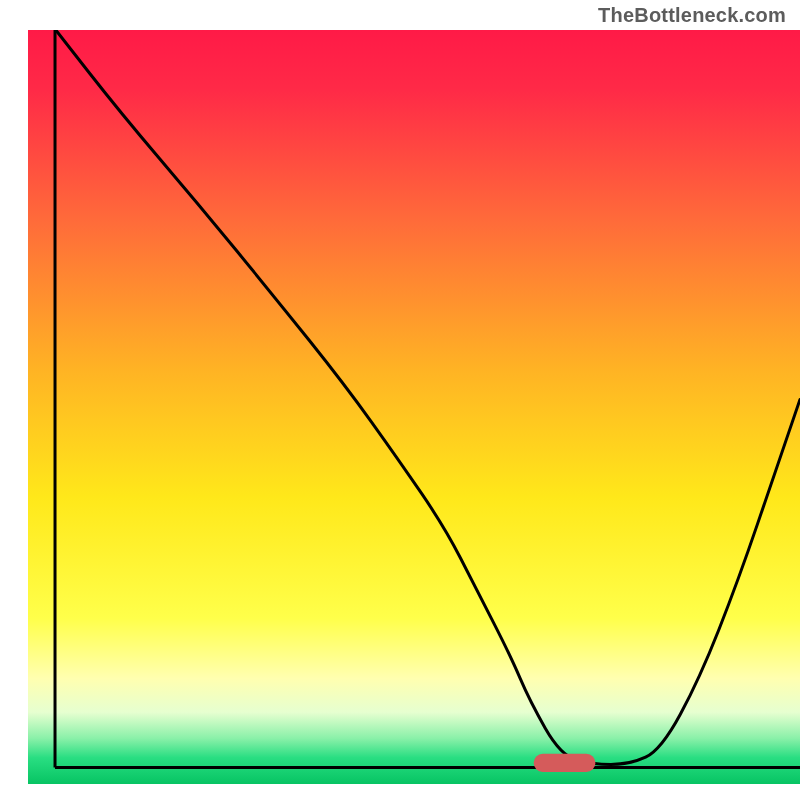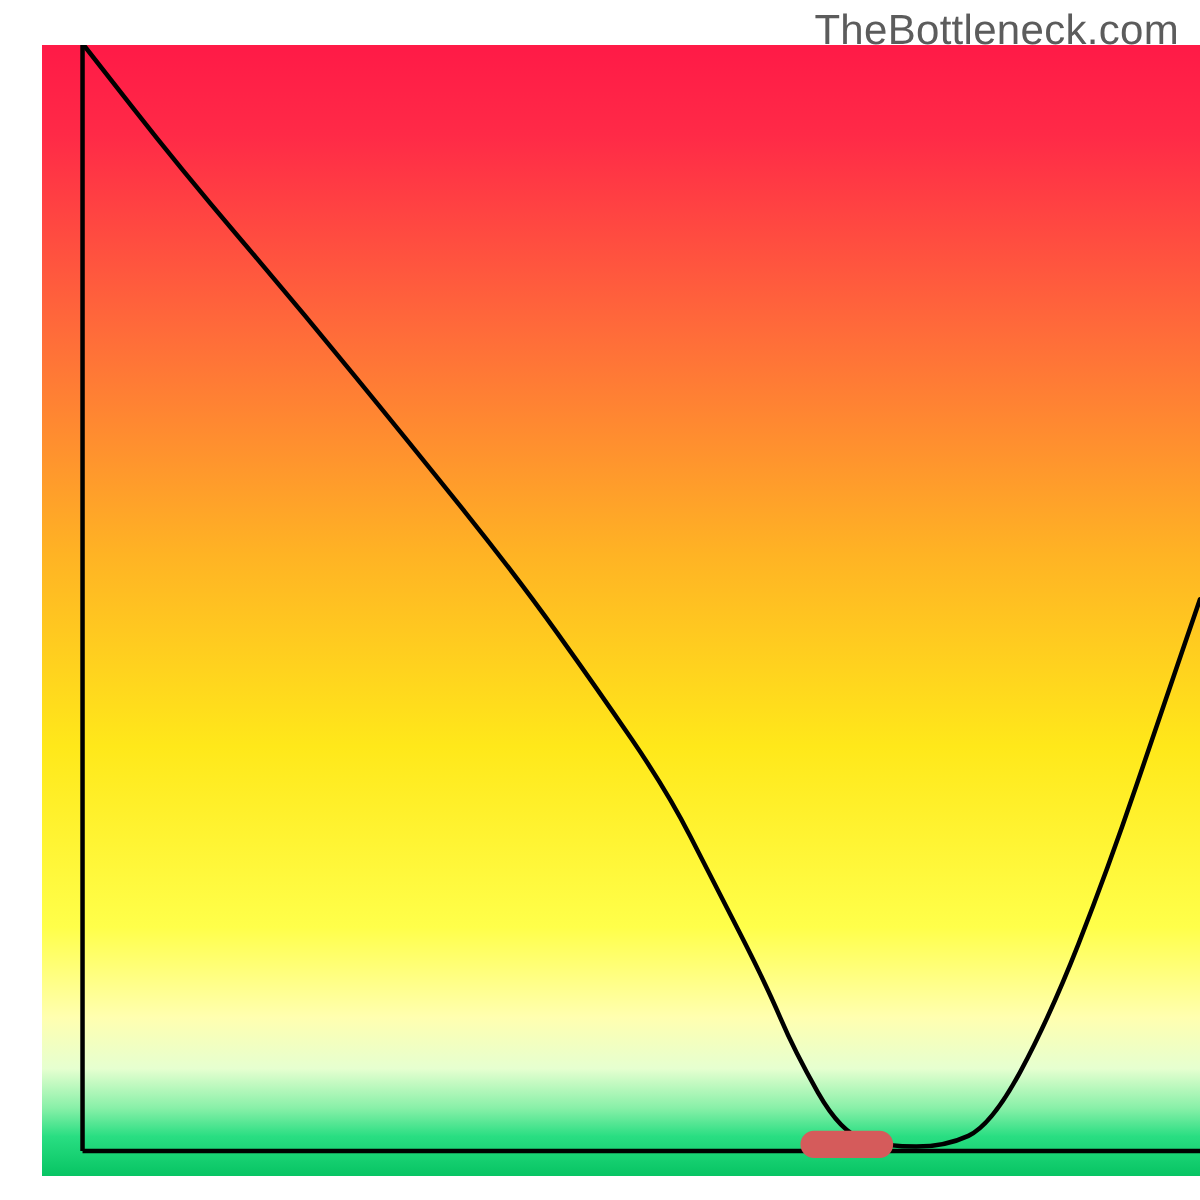--- a/index.html
+++ b/index.html
@@ -13,22 +13,22 @@
   }
   .chart-wrap {
     position: relative;
     width: 800px;
     height: 800px;
   }
   .watermark {
     position: absolute;
     top: 4px;
     right: 14px;
-    font-size: 28px;
-    font-weight: 400;
+    font-size: 20px;
+    font-weight: 700;
     color: #5c5c5c;
     letter-spacing: 0.2px;
     z-index: 5;
   }
   svg.plot {
     position: absolute;
     left: 0;
     top: 0;
   }
 </style>

